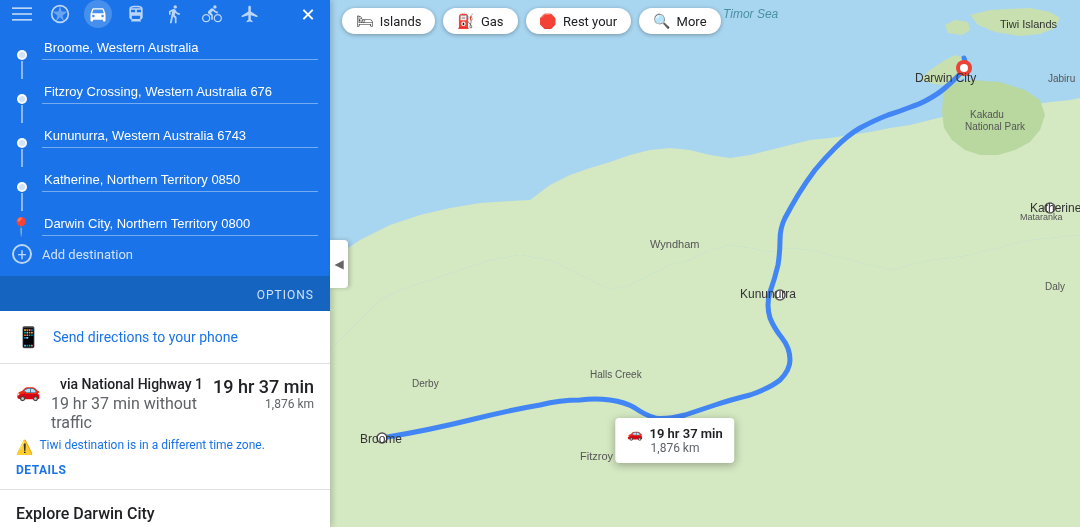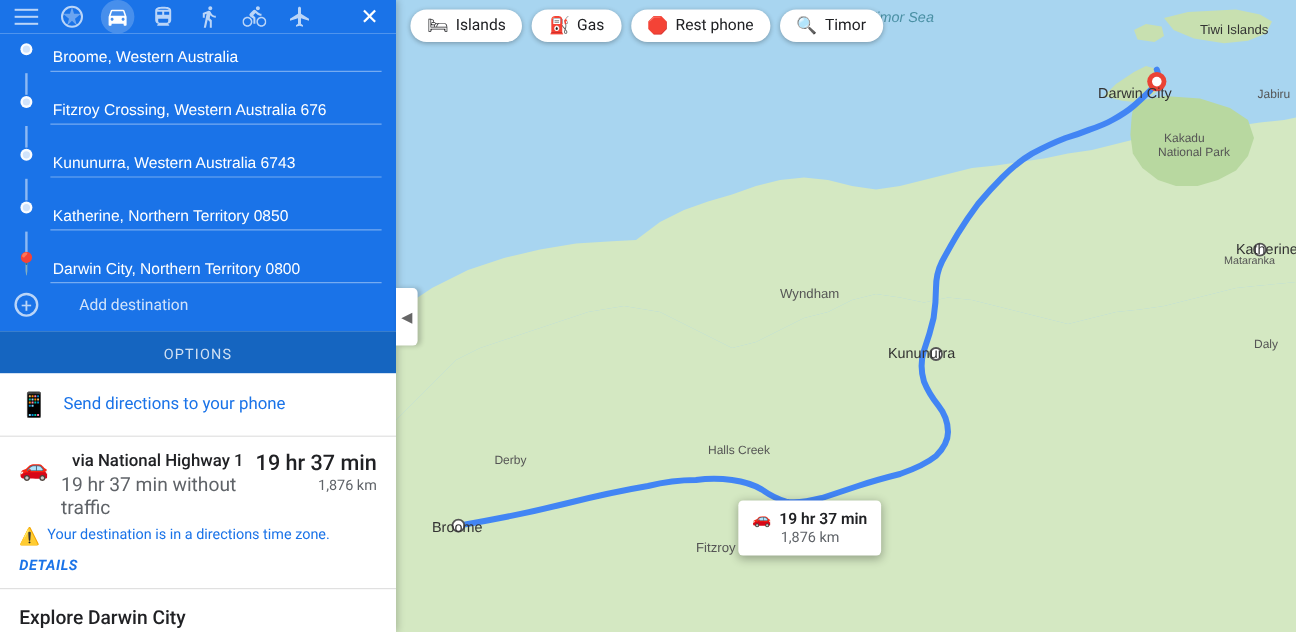--- a/index.html
+++ b/index.html
@@ -44,21 +44,21 @@
     
     #route-stops {
       background: #1a73e8;
       padding: 8px 12px 12px 12px;
       display: flex;
       flex-direction: column;
       gap: 0;
     }
     .stop-row {
       display: flex;
-      align-items: flex-start;
+      align-items: flex-end;
       gap: 10px;
       position: relative;
     }
     .stop-dot-container {
       width: 20px;
       display: flex;
       flex-direction: column;
       align-items: center;
       flex-shrink: 0;
       position: relative;
@@ -103,28 +103,27 @@
       border: 2px solid rgba(255,255,255,0.7);
       color: rgba(255,255,255,0.7);
       display: flex; align-items: center; justify-content: center;
       font-size: 16px;
       flex-shrink: 0;
       cursor: pointer;
     }
     .add-dest-text {
       color: rgba(255,255,255,0.8);
       font-size: 13px;
-      margin-left: 24px;
     }
 
     
     #options-bar {
       background: #1565c0;
       padding: 8px 16px;
-      text-align: center;
+      text-align: right;
     }
     #options-bar span {
       color: rgba(255,255,255,0.8);
       font-size: 12px;
       letter-spacing: 1px;
       cursor: pointer;
     }
 
     
     #collapse-handle {
@@ -193,21 +192,20 @@
     .warning-icon { font-size: 14px; flex-shrink: 0; margin-top: 1px; }
     .warning-text { color: #1a73e8; font-size: 12px; }
     .details-link {
       display: block;
       margin-top: 8px;
       color: #1a73e8;
       font-size: 12px;
       font-weight: 700;
       letter-spacing: 0.5px;
       cursor: pointer;
-      font-style: italic;
     }
 
     
     #explore-section {
       padding: 14px 16px 8px;
     }
     .explore-title {
       font-size: 16px;
       color: #202124;
       font-weight: 500;
@@ -391,21 +389,21 @@
         <div class="route-name">via National Highway 1</div>
         <div class="route-sub">19 hr 37 min without traffic</div>
       </div>
       <div>
         <div class="route-time">19 hr 37 min</div>
         <div class="route-dist">1,876 km</div>
       </div>
     </div>
     <div class="route-warning">
       <span class="warning-icon">⚠️</span>
-      <span class="warning-text">Your destination is in a directions time zone.</span>
+      <span class="warning-text">Tiwi destination is in a different time zone.</span>
     </div>
     <span class="details-link">DETAILS</span>
   </div>
 
   <div id="explore-section">
     <div class="explore-title">Explore Darwin City</div>
   </div>
 
 </div>
 
@@ -418,25 +416,25 @@
     <div class="chip">
       <span class="chip-icon">🛏</span>
       <span>Islands</span>
     </div>
     <div class="chip">
       <span class="chip-icon">⛽</span>
       <span>Gas</span>
     </div>
     <div class="chip">
       <span class="chip-icon">🛑</span>
-      <span>Rest phone</span>
+      <span>Rest your</span>
     </div>
     <div class="chip">
       <span class="chip-icon">🔍</span>
-      <span>Timor</span>
+      <span>More</span>
     </div>
   </div>
 
   
   <svg id="map-svg" viewBox="0 0 750 527" preserveAspectRatio="xMidYMid slice" xmlns="http://www.w3.org/2000/svg">
 
     <rect width="750" height="527" fill="#a8d5f0"></rect>
 
     <path d="M 0 527 L 0 350 L 30 320 L 50 300 L 70 290 L 100 280 L 130 270 L 160 260 L 190 255 L 220 260 L 240 270 L 260 280 L 280 290 L 300 285 L 320 275 L 340 265 L 360 260 L 380 250 L 400 245 L 420 248 L 440 252 L 460 248 L 480 250 L 500 255 L 520 260 L 540 265 L 560 270 L 580 265 L 600 260 L 620 258 L 640 255 L 660 250 L 680 245 L 700 240 L 720 238 L 740 236 L 750 235 L 750 527 Z" fill="#d4e8c2"></path>
 

